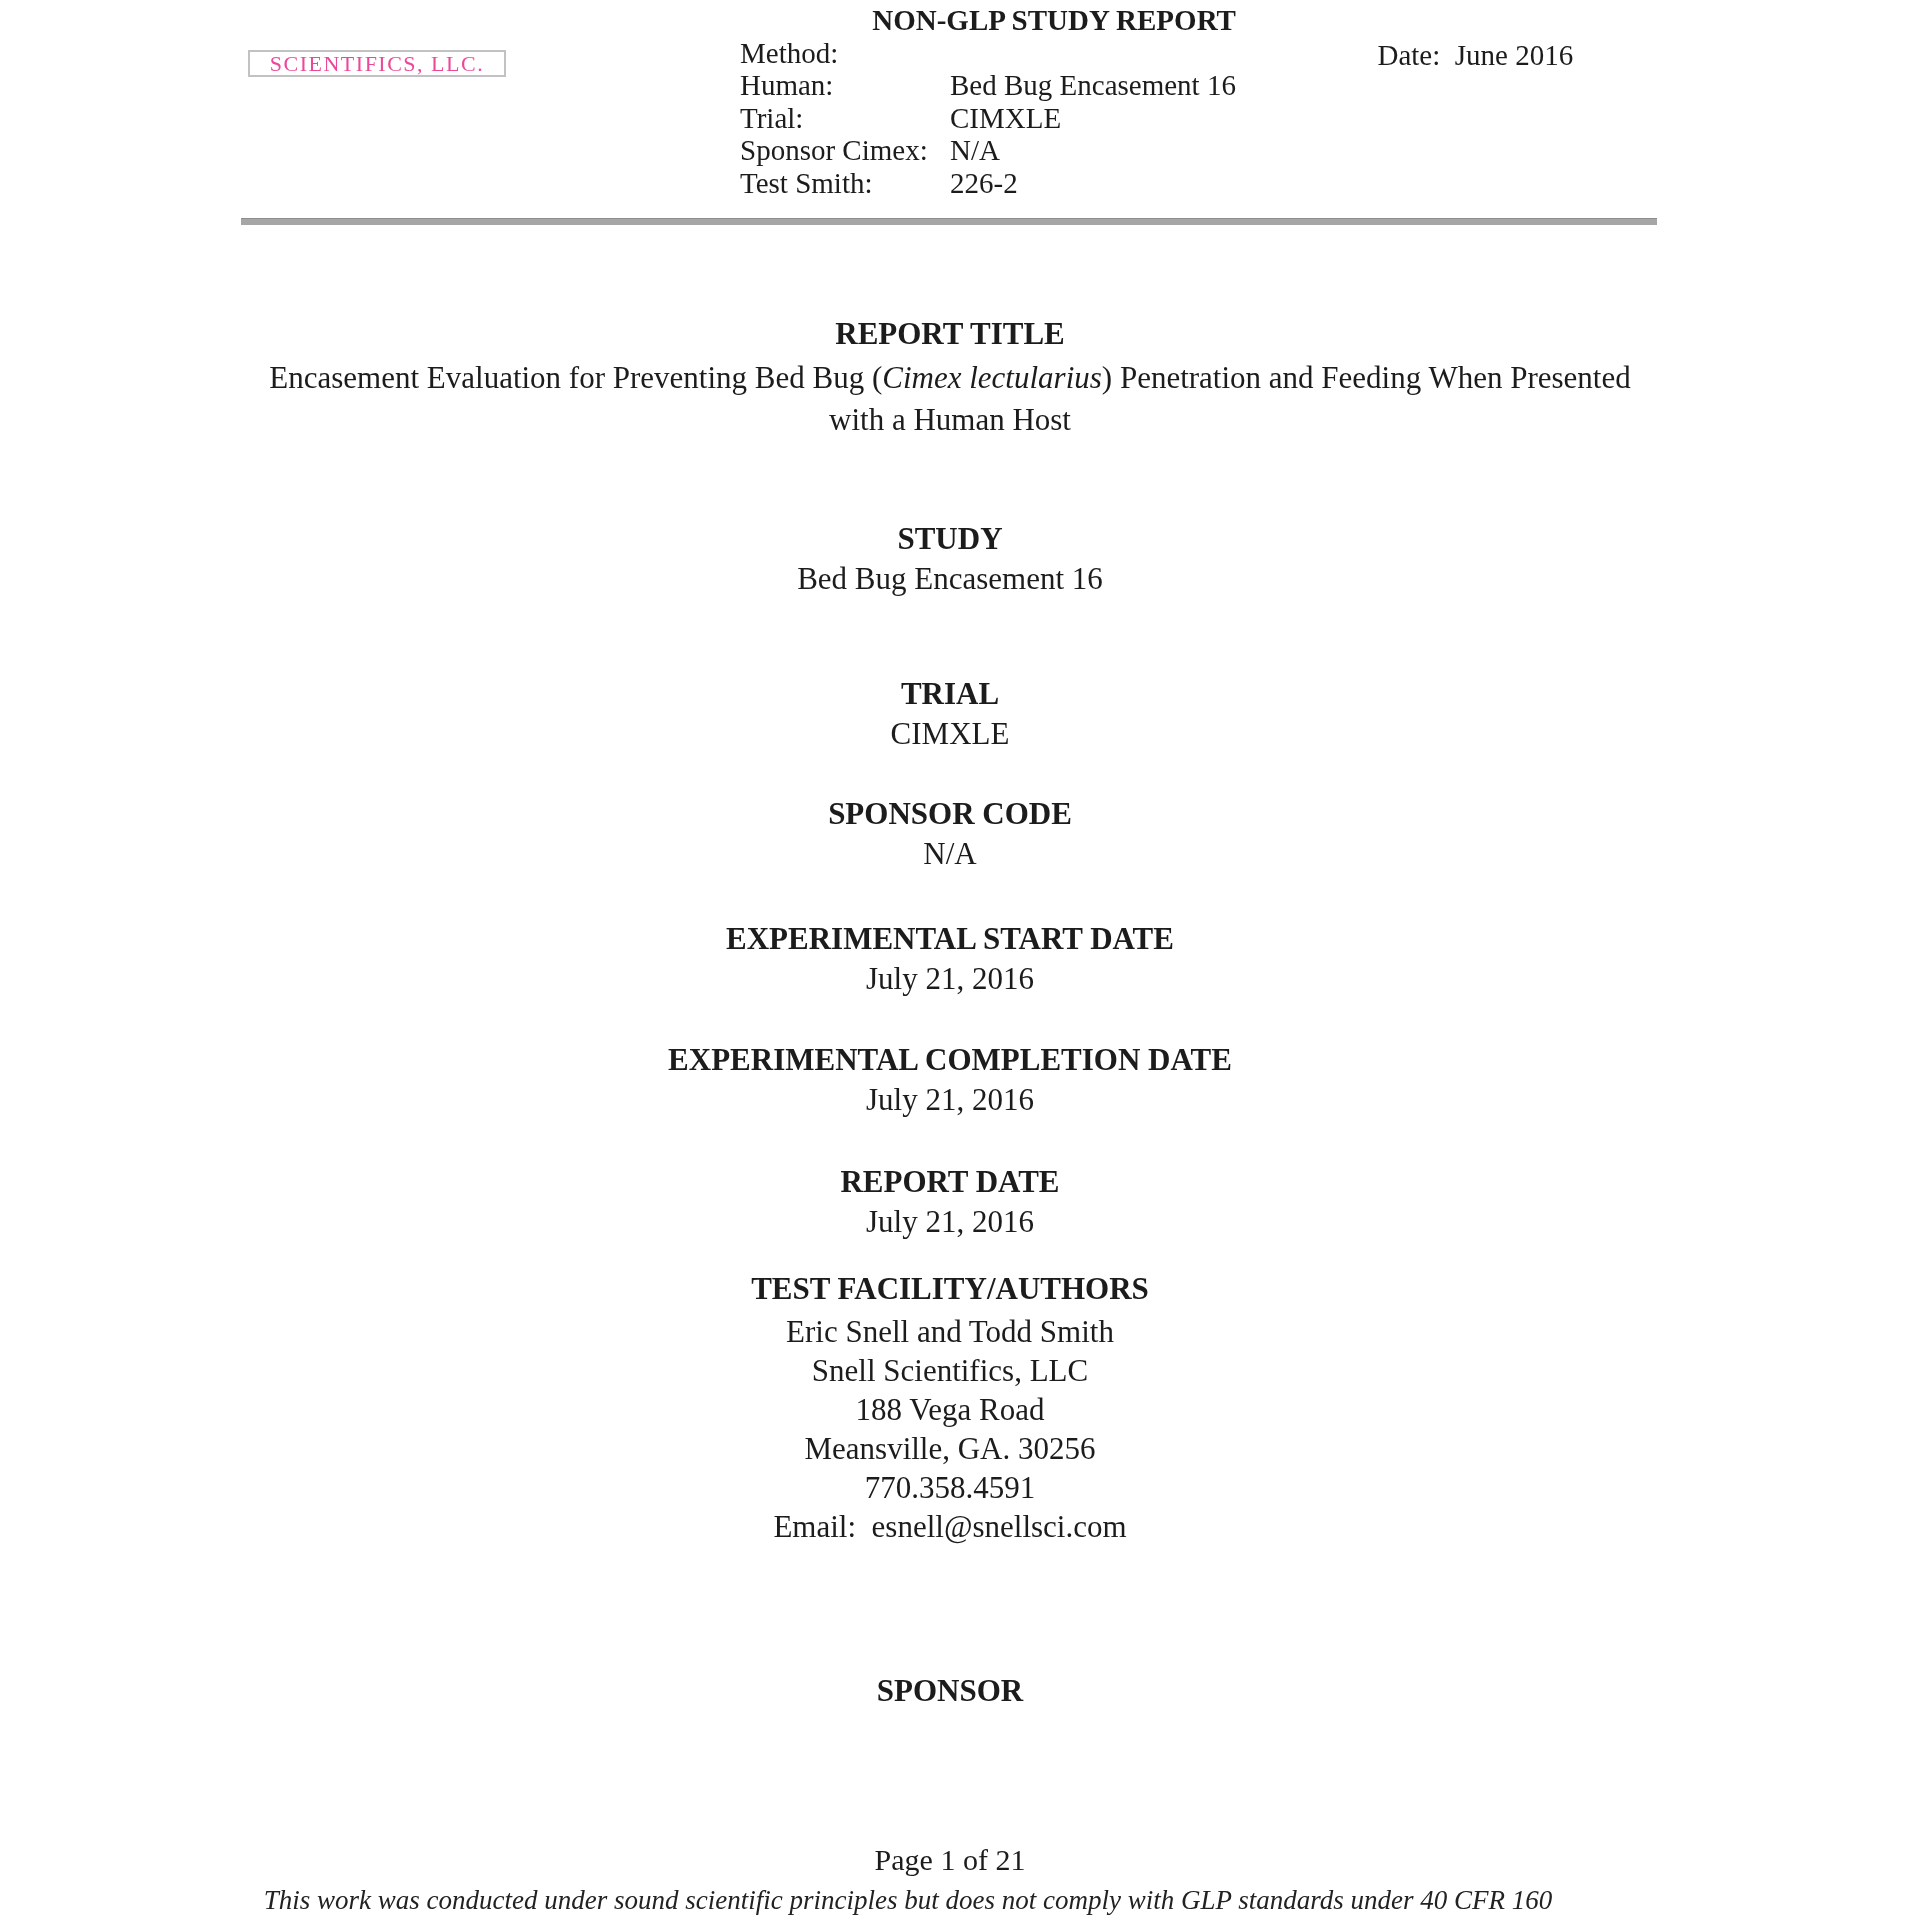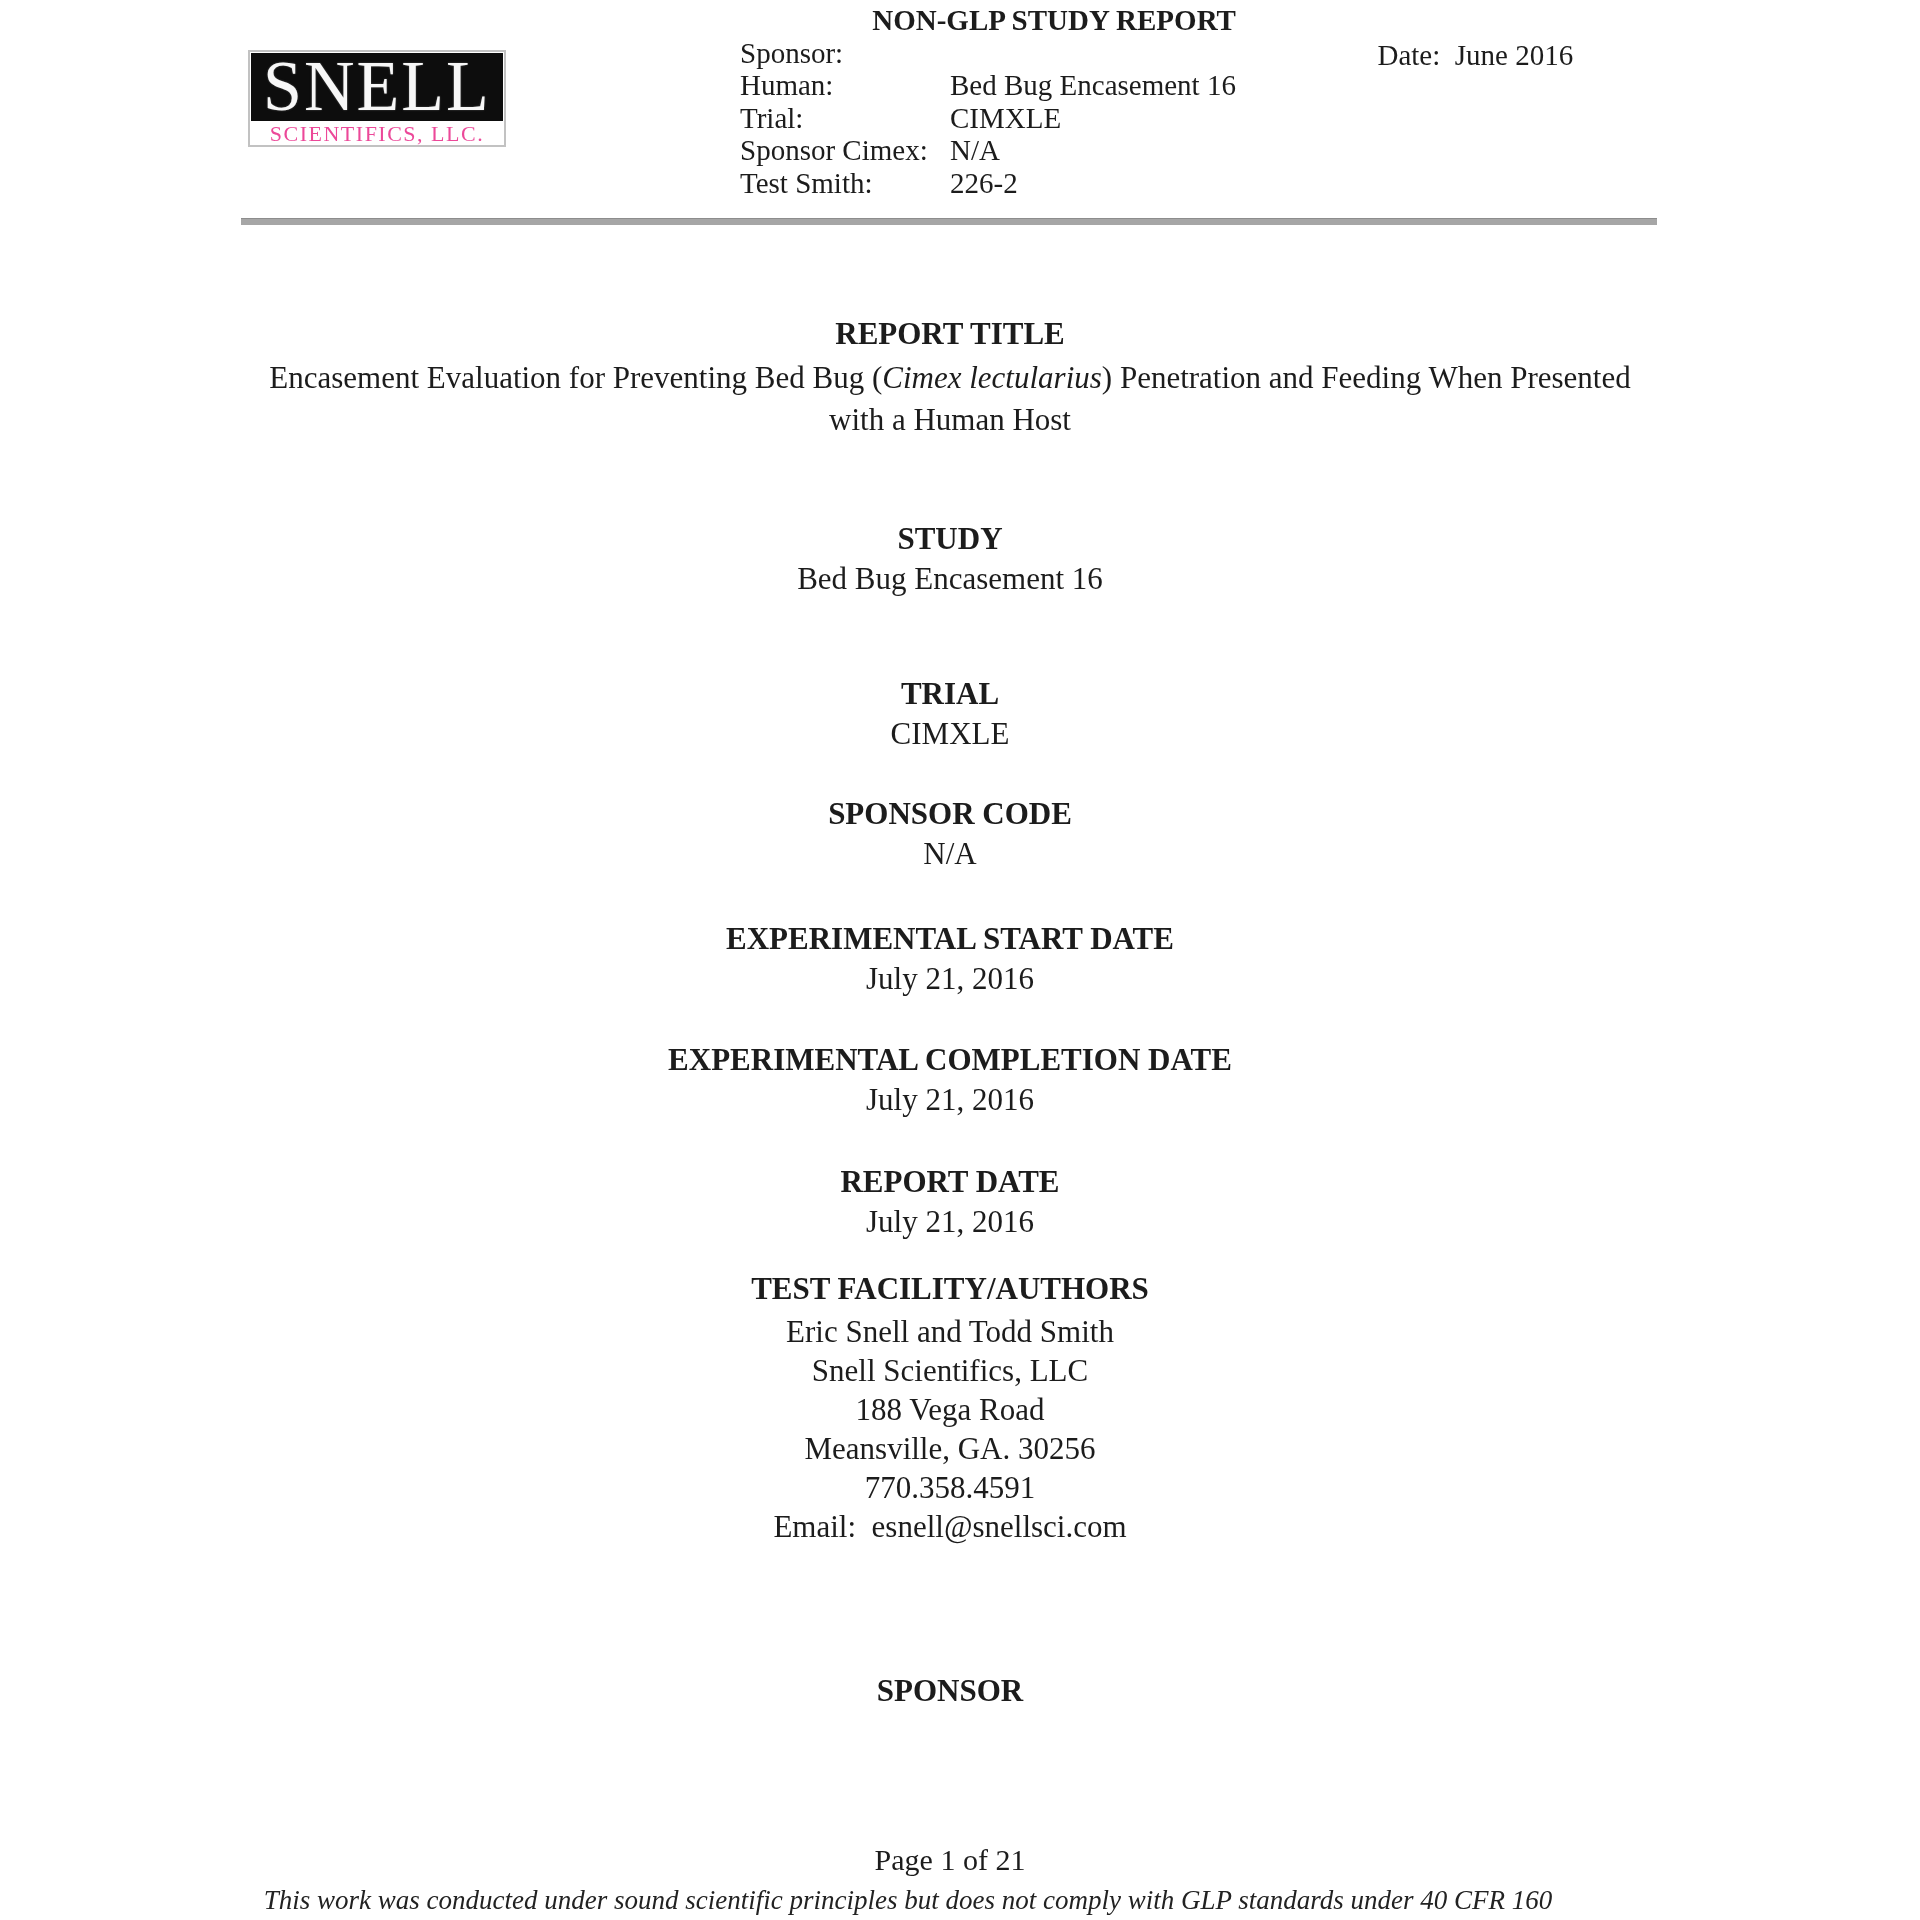--- a/index.html
+++ b/index.html
@@ -107,30 +107,27 @@
     font-size: 27px;
     font-style: italic;
     line-height: 32px;
     color: #222222;
   }
 </style>
 </head>
 <body>
 
 <div class="abs logo-box">
-  <div class="logo-black">
-    <span class="logo-word">SNELL</span>
-  </div>
   <div class="logo-sub">SCIENTIFICS, LLC.</div>
 </div>
 
 <div class="abs hdr-block">
   <div class="hdr-title">NON-GLP STUDY REPORT</div>
   <div class="hdr-row">
-    <span class="hdr-label">Sponsor:</span>
+    <span class="hdr-label">Method:</span>
     <span class="hdr-value"></span>
   </div>
   <div class="hdr-row">
     <span class="hdr-label">Human:</span>
     <span class="hdr-value">Bed Bug Encasement 16</span>
   </div>
   <div class="hdr-row">
     <span class="hdr-label">Trial:</span>
     <span class="hdr-value">CIMXLE</span>
   </div>

